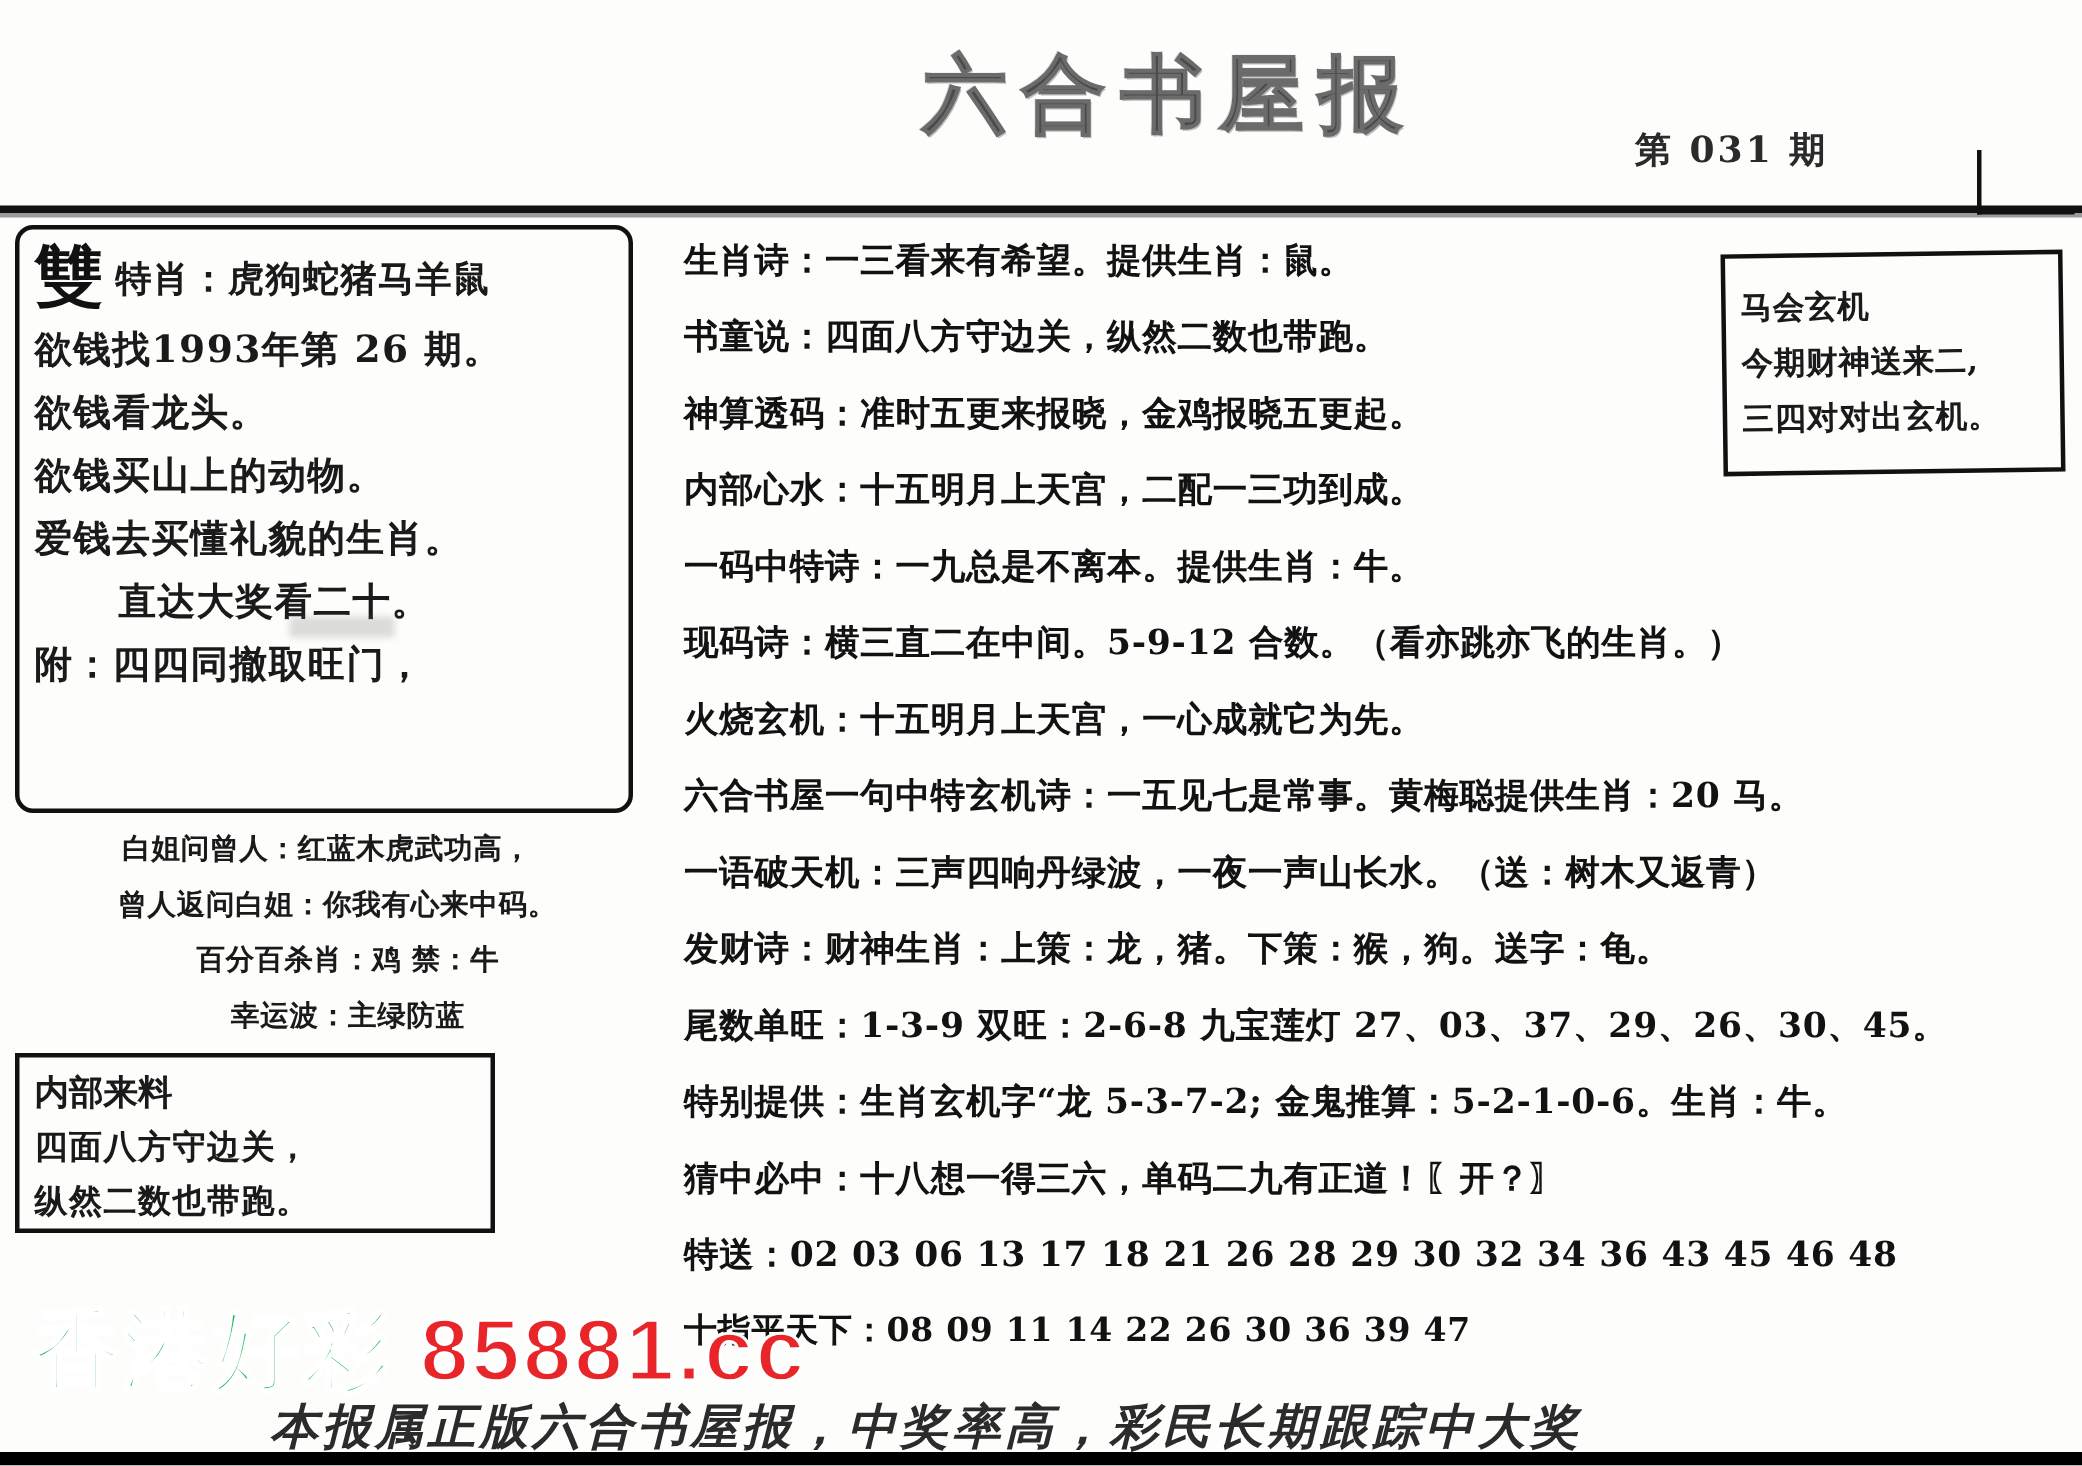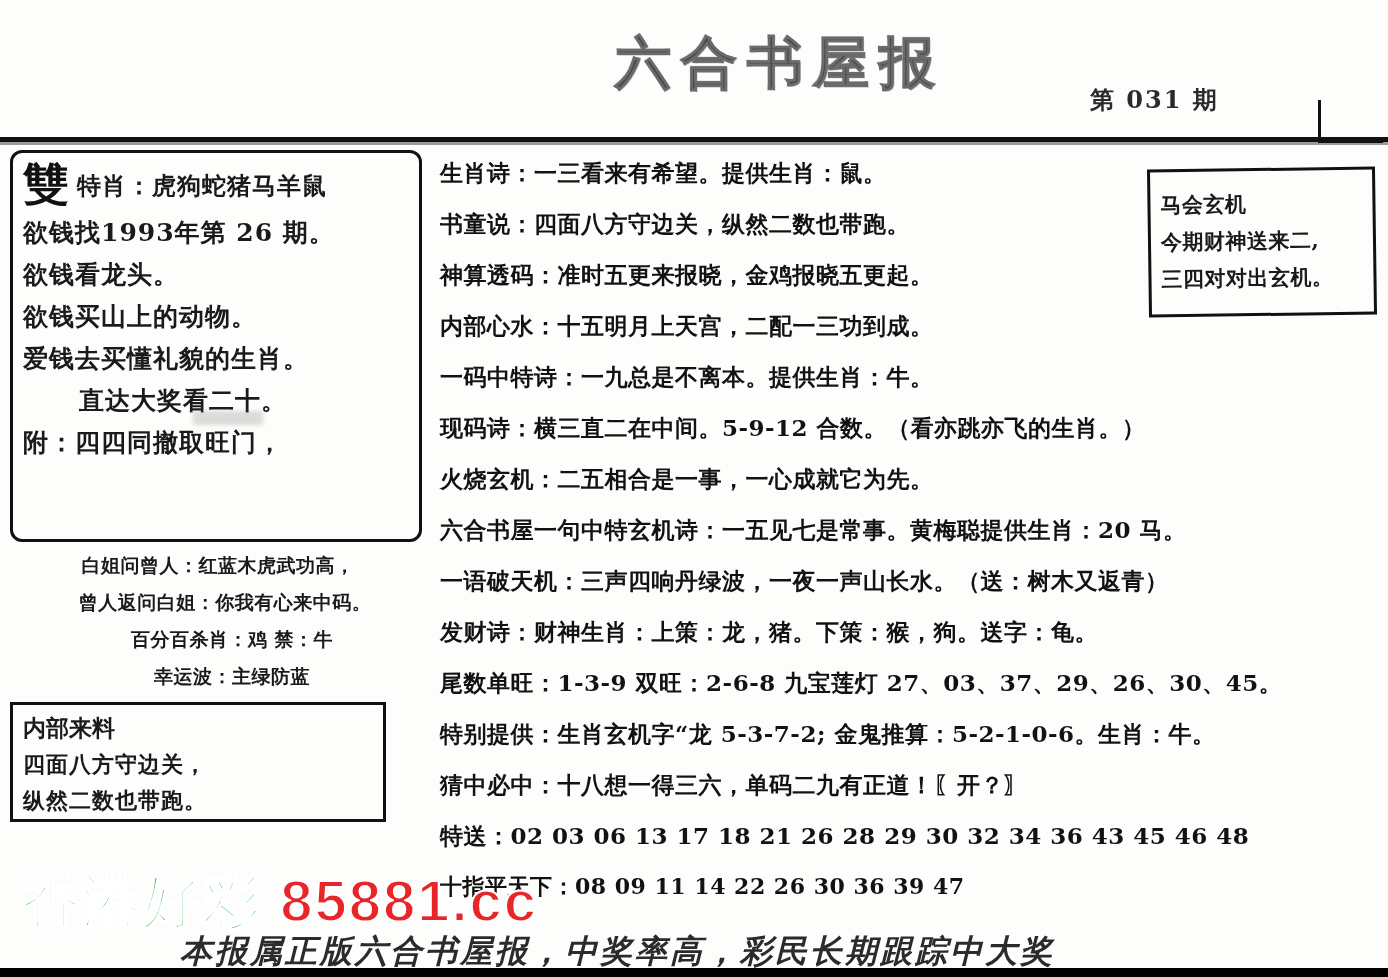--- a/index.html
+++ b/index.html
@@ -140,21 +140,21 @@
     margin: 11px 0;
     letter-spacing: 0.5px;
     white-space: nowrap;
     text-align: center;
   }
   .mline.center { padding-left: 14px; }
   .mline.center2 { padding-left: 28px; }
 
   .inner-box {
     margin-top: 12px;
-    width: 376px;
+    width: 320px;
     height: 120px;
     border: 3px solid #111;
     padding: 6px 10px;
     box-sizing: border-box;
   }
   .inner-title {
     font-family: "DejaVu Serif", serif;
     font-size: 23px;
     font-weight: bold;
     margin: 2px 0 6px 0;
@@ -172,21 +172,21 @@
     position: absolute;
     top: 158px;
     left: 440px;
     width: 930px;
   }
   .row {
     font-family: "DejaVu Serif", serif;
     font-size: 23px;
     font-weight: bold;
     letter-spacing: 0.5px;
-    margin: 0 0 20px 0;
+    margin: 0 0 20px 16px;
     white-space: nowrap;
     color: #121212;
   }
   .row.small { font-size: 22px; }
 
   
   .right-box {
     position: absolute;
     top: 168px;
     left: 1148px;
@@ -283,21 +283,21 @@
 
   </div>
 
   <div class="mid-col">
     <div class="row">生肖诗：一三看来有希望。提供生肖：鼠。</div>
     <div class="row">书童说：四面八方守边关，纵然二数也带跑。</div>
     <div class="row">神算透码：准时五更来报晓，金鸡报晓五更起。</div>
     <div class="row">内部心水：十五明月上天宫，二配一三功到成。</div>
     <div class="row">一码中特诗：一九总是不离本。提供生肖：牛。</div>
     <div class="row">现码诗：横三直二在中间。5-9-12 合数。（看亦跳亦飞的生肖。）</div>
-    <div class="row">火烧玄机：二五相合是一事，一心成就它为先。</div>
+    <div class="row">火烧玄机：十五明月上天宫，一心成就它为先。</div>
     <div class="row">六合书屋一句中特玄机诗：一五见七是常事。黄梅聪提供生肖：20 马。</div>
     <div class="row">一语破天机：三声四响丹绿波，一夜一声山长水。（送：树木又返青）</div>
     <div class="row">发财诗：财神生肖：上策：龙，猪。下策：猴，狗。送字：龟。</div>
     <div class="row">尾数单旺：1-3-9 双旺：2-6-8 九宝莲灯 27、03、37、29、26、30、45。</div>
     <div class="row">特别提供：生肖玄机字“龙 5-3-7-2; 金鬼推算：5-2-1-0-6。生肖：牛。</div>
     <div class="row">猜中必中：十八想一得三六，单码二九有正道！〖开？〗</div>
     <div class="row">特送：02 03 06 13 17 18 21 26 28 29 30 32 34 36 43 45 46 48</div>
     <div class="row small">十指平天下：08 09 11 14 22 26 30 36 39 47</div>
   </div>
 

